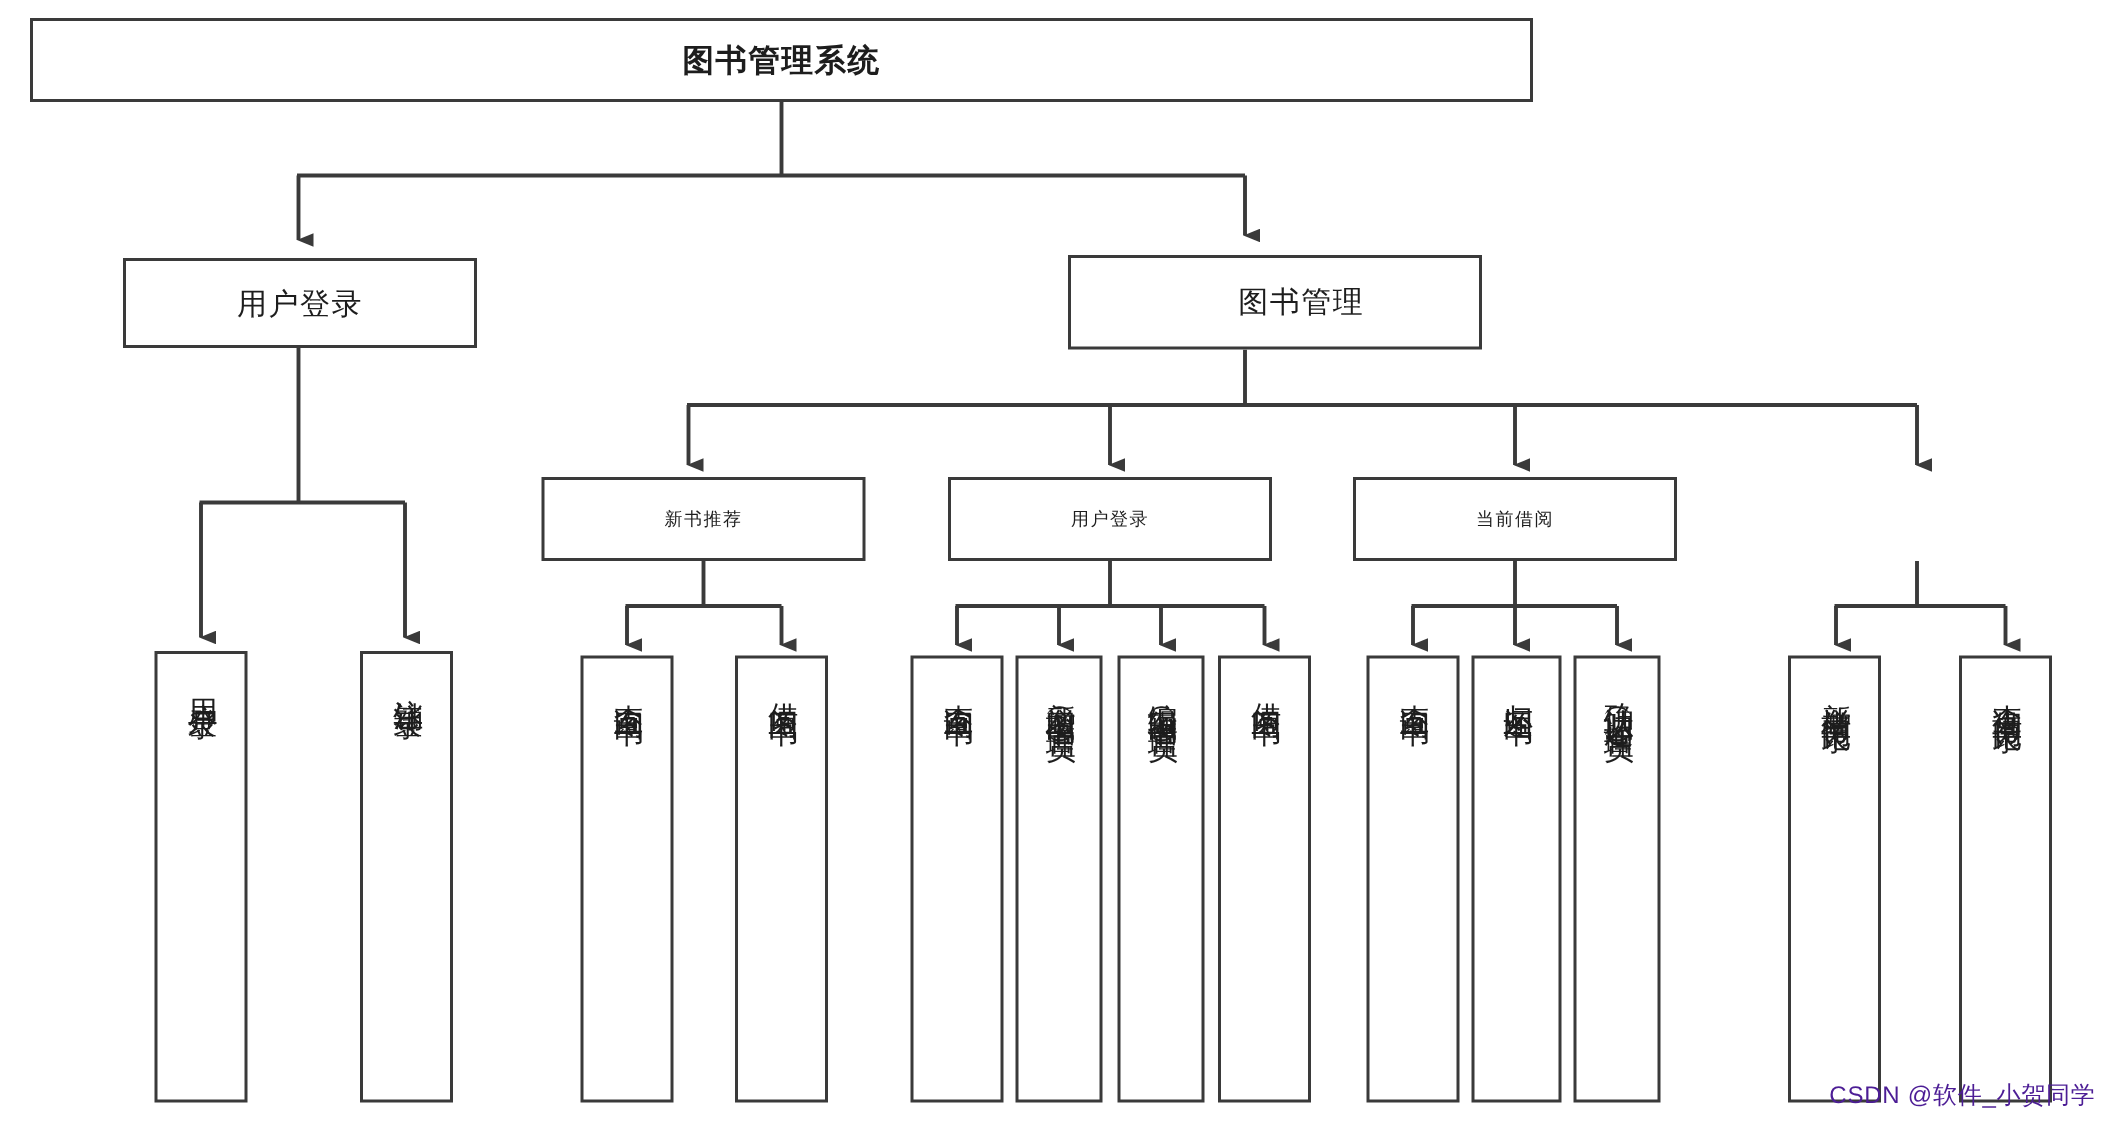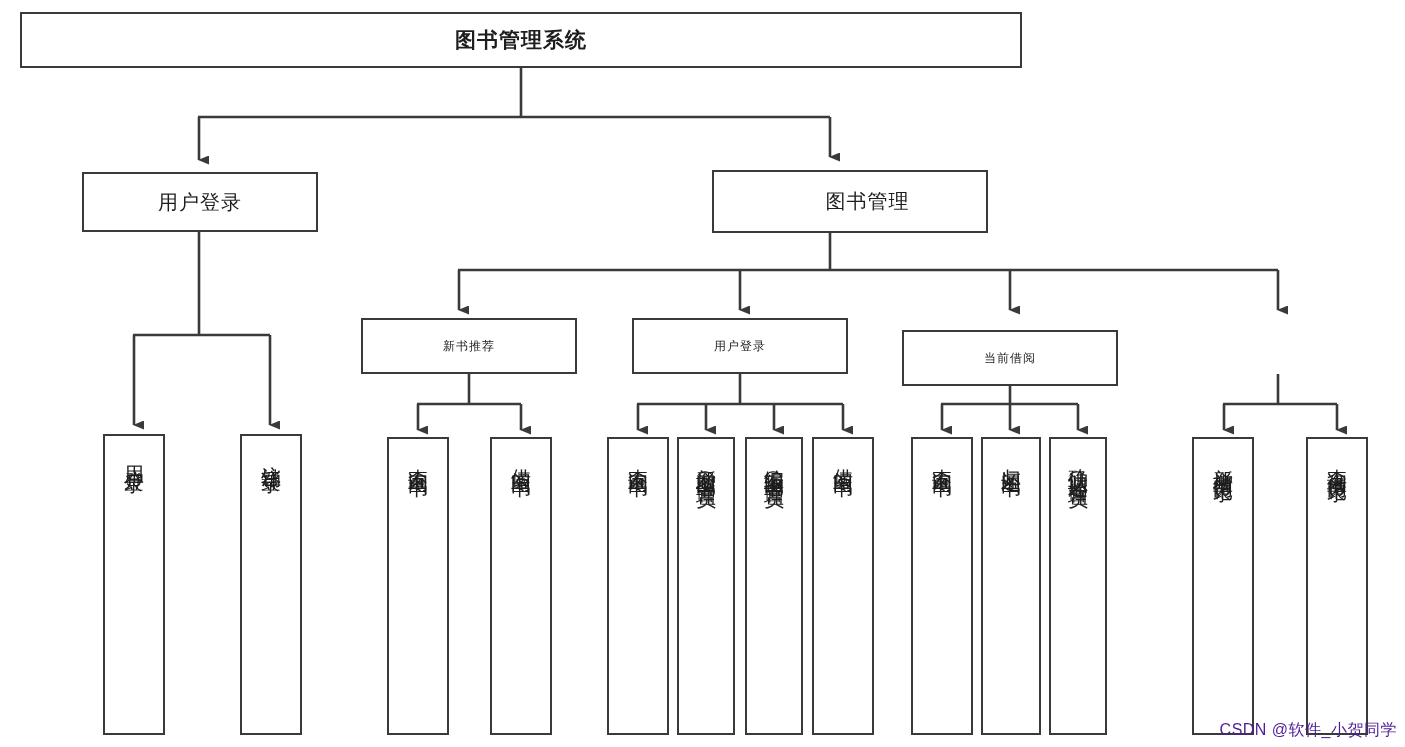--- a/index.html
+++ b/index.html
@@ -143,21 +143,21 @@
   </div>
 
   <div class="node level-2" style="left:361px; top:318px; width:216px; height:56px;">
     <span class="hlabel">新书推荐</span>
   </div>
 
   <div class="node level-2" style="left:632px; top:318px; width:216px; height:56px;">
     <span class="hlabel">用户登录</span>
   </div>
 
-  <div class="node level-2" style="left:902px; top:318px; width:216px; height:56px;margin-top:12px;">
+  <div class="node level-2" style="left:902px; top:318px; width:216px; height:56px;">
     <span class="hlabel">当前借阅</span>
   </div>
 
 
   <div class="node leaf" style="left:103px; top:434px; width:62px; height:301px;">
     <span class="vlabel">用户登录</span>
   </div>
 
   <div class="node leaf" style="left:240px; top:434px; width:62px; height:301px;">
     <span class="vlabel">注销登录</span>

